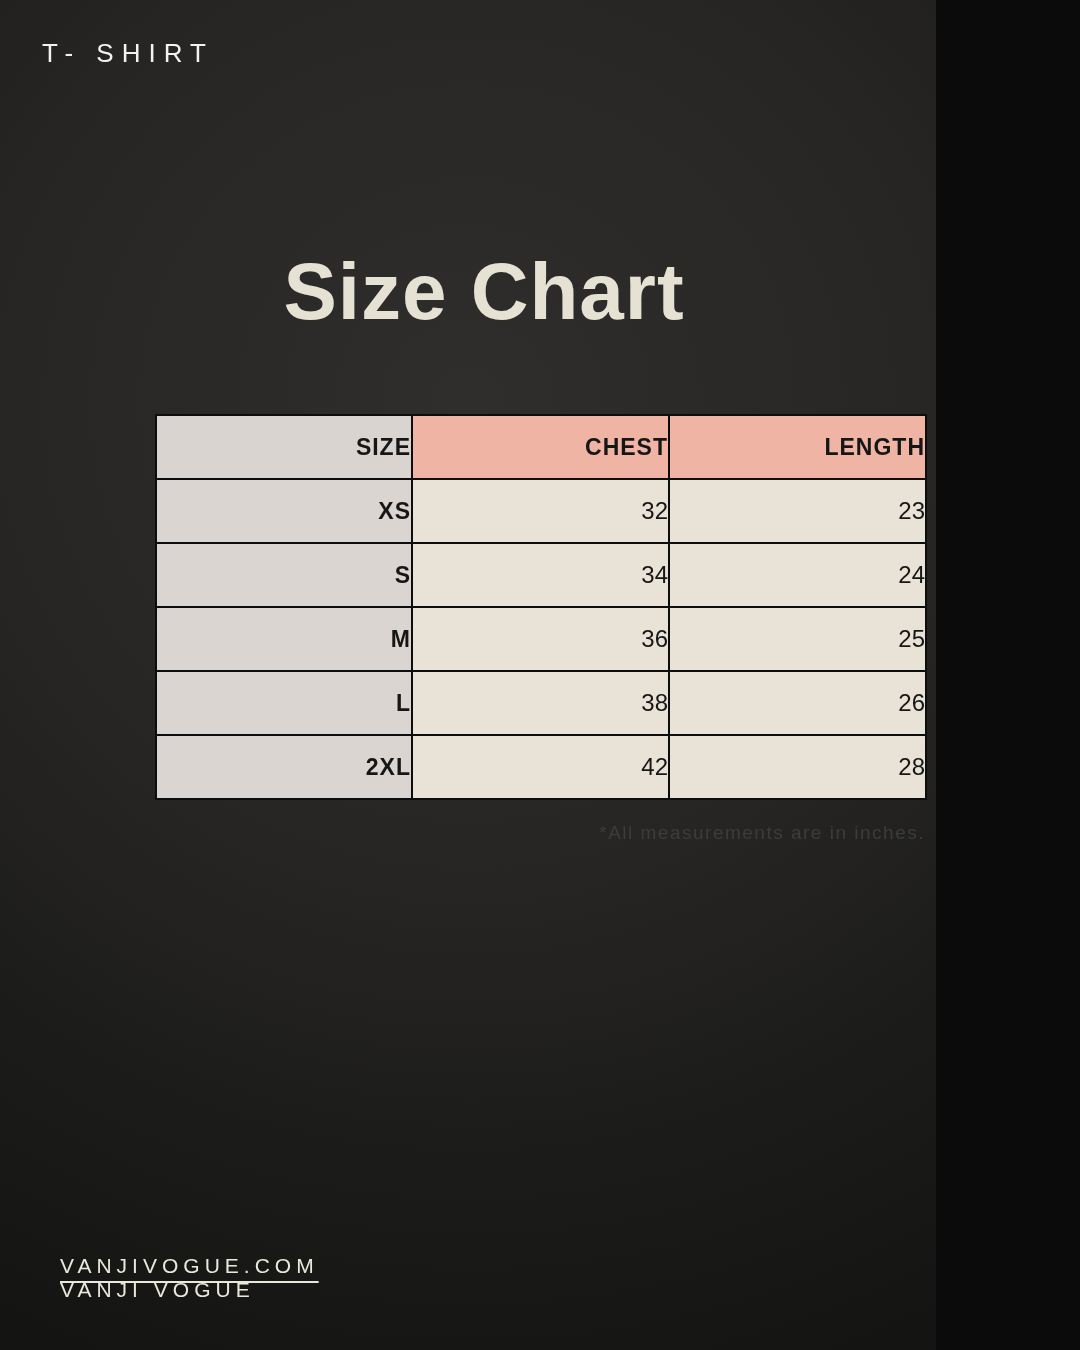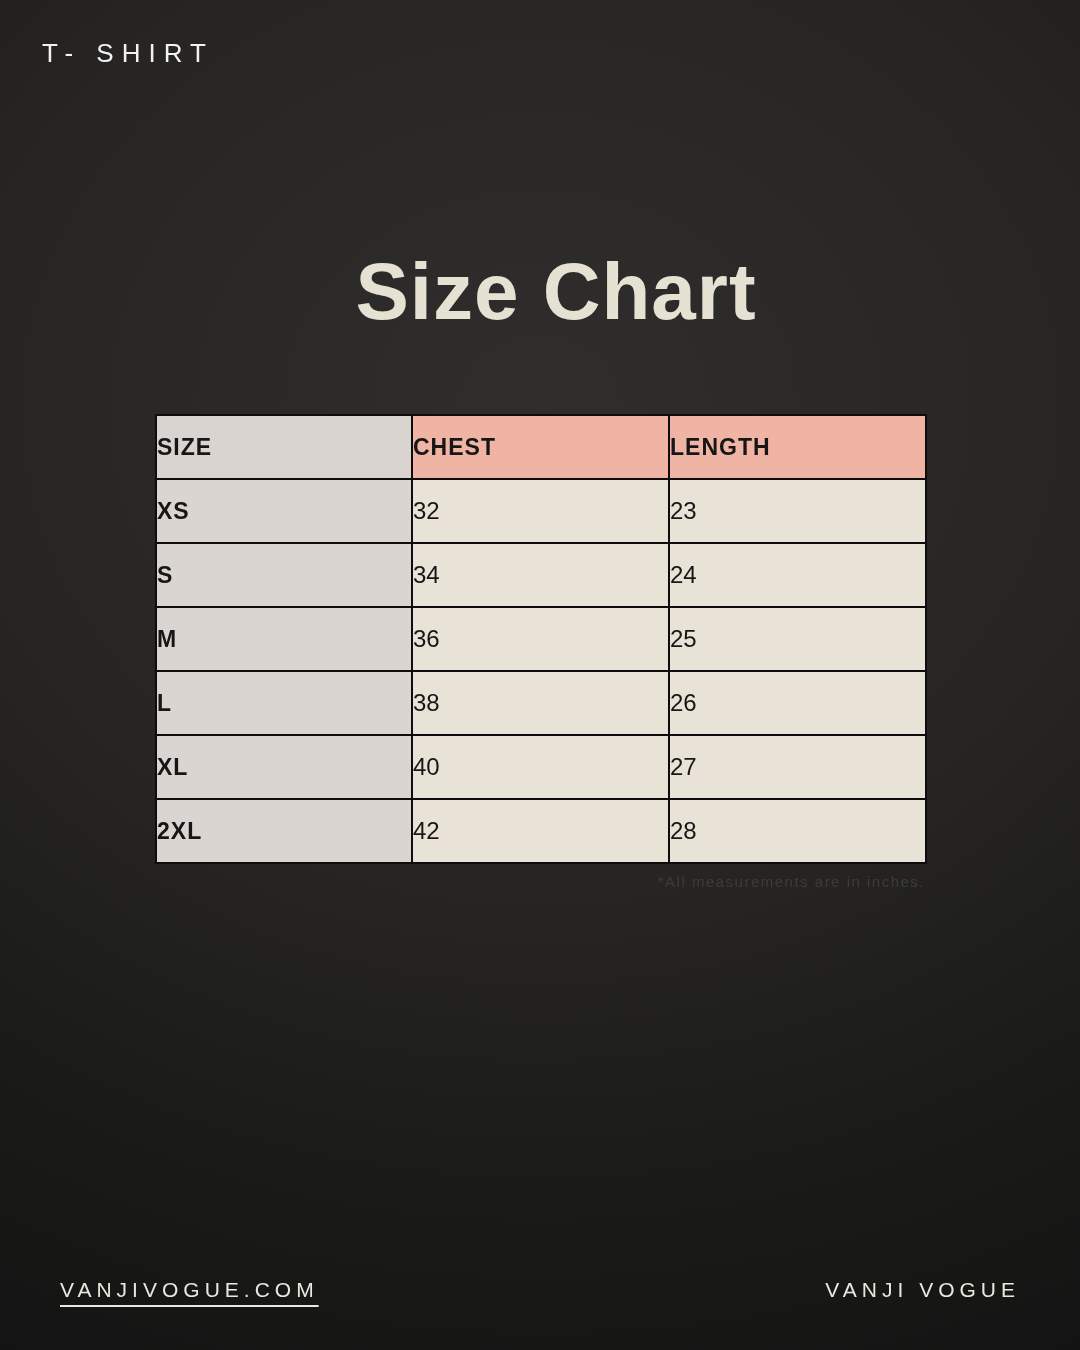--- a/index.html
+++ b/index.html
@@ -8,21 +8,21 @@
     --size-col:#dad5d1;
     --cell-cream:#e9e2d7;
     --title-cream:#e5e2d3;
     --footer-cream:#eae7db;
     --note-gray:#3c3c3c;
   }
   *{margin:0;padding:0;box-sizing:border-box;}
   html,body{width:1080px;height:1350px;}
   body{font-family:"Liberation Sans",sans-serif;background:#0b0b0b;}
   .canvas{
-    position:relative;width:1080px;height:1350px;overflow:hidden;
+    position:relative;width:936px;height:1350px;overflow:hidden;
     background:
       radial-gradient(140% 95% at 50% 30%, #2f2e2c 0%, #262524 38%, #1a1a19 62%, #0e0e0e 100%);
   }
 
   
   .product-label{
     position:absolute;top:38px;left:42px;
     color:#f2f2f2;font-size:26px;font-weight:400;letter-spacing:8px;
   }
 
@@ -51,41 +51,41 @@
     font-size:80px;font-weight:bold;letter-spacing:1px;padding-left:32px;
   }
 
   
   .table-wrap{position:absolute;top:414px;left:155px;width:770px;}
   table{
     width:770px;border-collapse:collapse;table-layout:fixed;
     border:2px solid #000000;
   }
   th,td{
-    border:2px solid #0d0d0d;height:64px;text-align:left;
+    border:2px solid #0d0d0d;height:64px;text-align:right;
     color:#161616;vertical-align:middle;
   }
   th{font-size:23px;font-weight:bold;letter-spacing:1px;}
   .th-size{background:var(--header-gray);}
   .th-accent{background:var(--accent-pink);margin-top:12px;}
   .td-size{background:var(--size-col);font-size:23px;font-weight:bold;letter-spacing:1px;}
   .td-val{background:var(--cell-cream);font-size:24px;font-weight:400;}
   col.c-size{width:256px;}
   col.c-val{width:257px;}
 
   .note{
-    margin-top:9px;text-align:right;
-    color:var(--note-gray);font-size:15px;letter-spacing:1.5px;
+    margin-top:22px;text-align:right;
+    color:var(--note-gray);font-size:19px;letter-spacing:1.5px;
   }
 
   
   .footer{
     position:absolute;left:60px;right:60px;bottom:48px;
     display:flex;justify-content:space-between;align-items:baseline;
-    color:var(--footer-cream);font-size:21px;letter-spacing:5px;
+    color:var(--footer-cream);font-size:21px;letter-spacing:5px;flex-direction:column;
   }
   .footer .site{
     text-decoration:underline;text-underline-offset:8px;text-decoration-thickness:1.5px;
     color:var(--footer-cream);
   }
 </style>
 </head>
 <body>
 
 <div class="canvas">
@@ -124,25 +124,20 @@
             <td class="td-size">M</td>
             <td class="td-val">36</td>
             <td class="td-val">25</td>
           </tr>
           <tr>
             <td class="td-size">L</td>
             <td class="td-val">38</td>
             <td class="td-val">26</td>
           </tr>
           <tr>
-            <td class="td-size">XL</td>
-            <td class="td-val">40</td>
-            <td class="td-val">27</td>
-          </tr>
-          <tr>
             <td class="td-size">2XL</td>
             <td class="td-val">42</td>
             <td class="td-val">28</td>
           </tr>
         </tbody>
     </table>
     <div class="note">*All measurements are in inches.</div>
   </div>
 
   <div class="footer">

